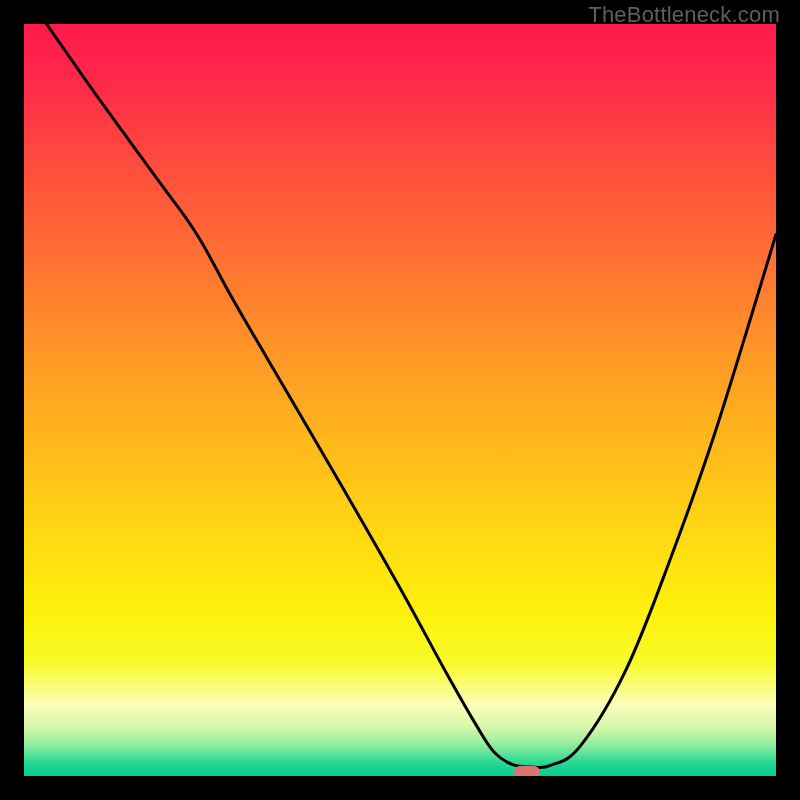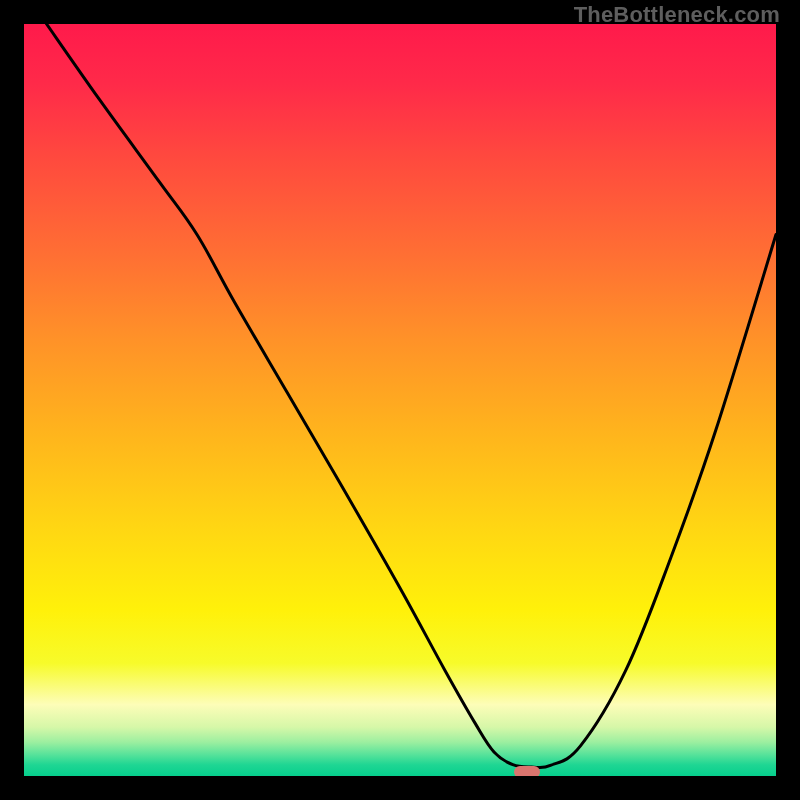--- a/index.html
+++ b/index.html
@@ -45,21 +45,21 @@
   .marker {
     position: absolute;
     border-radius: 8px;
   }
   .watermark {
     position: absolute;
     top: 2px;
     right: 20px;
     color: #5e5e5e;
     font-size: 22px;
-    font-weight: 700;
+    font-weight: 400;
     letter-spacing: 0.2px;
   }
 </style>
 </head>
 <body>
 
 <div class="frame">
 
   <div class="plot-area">
 

